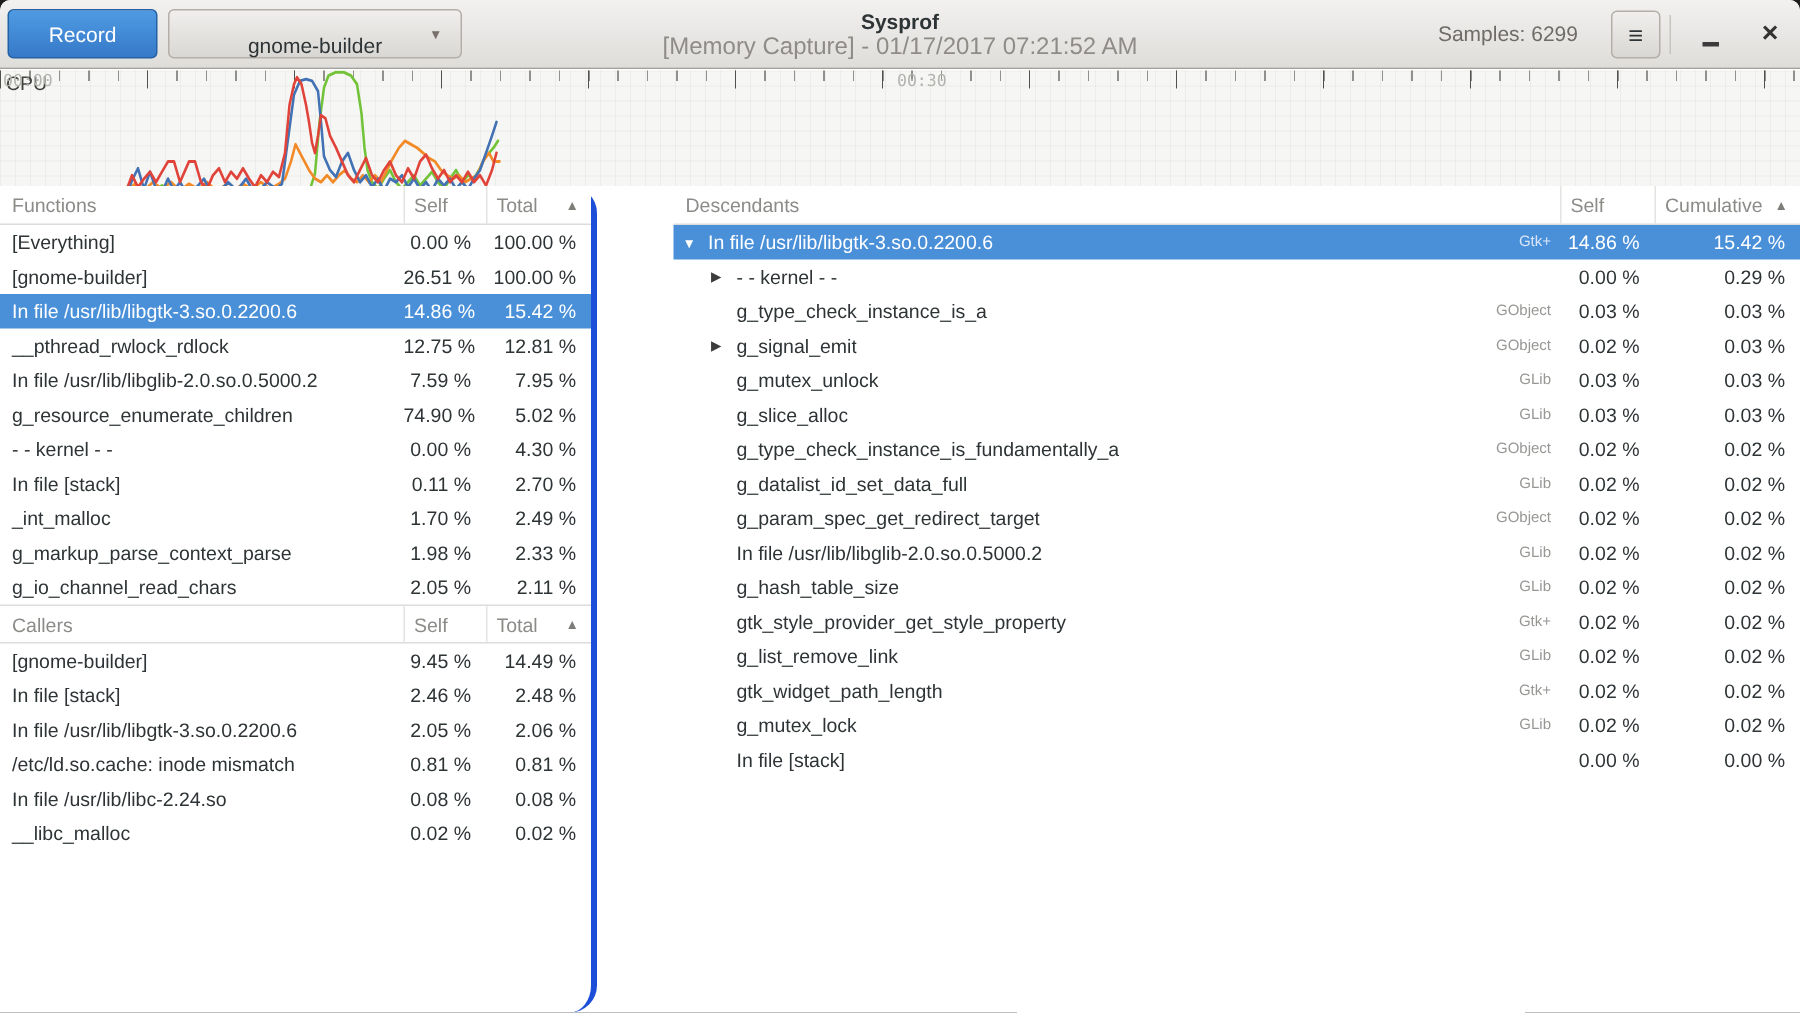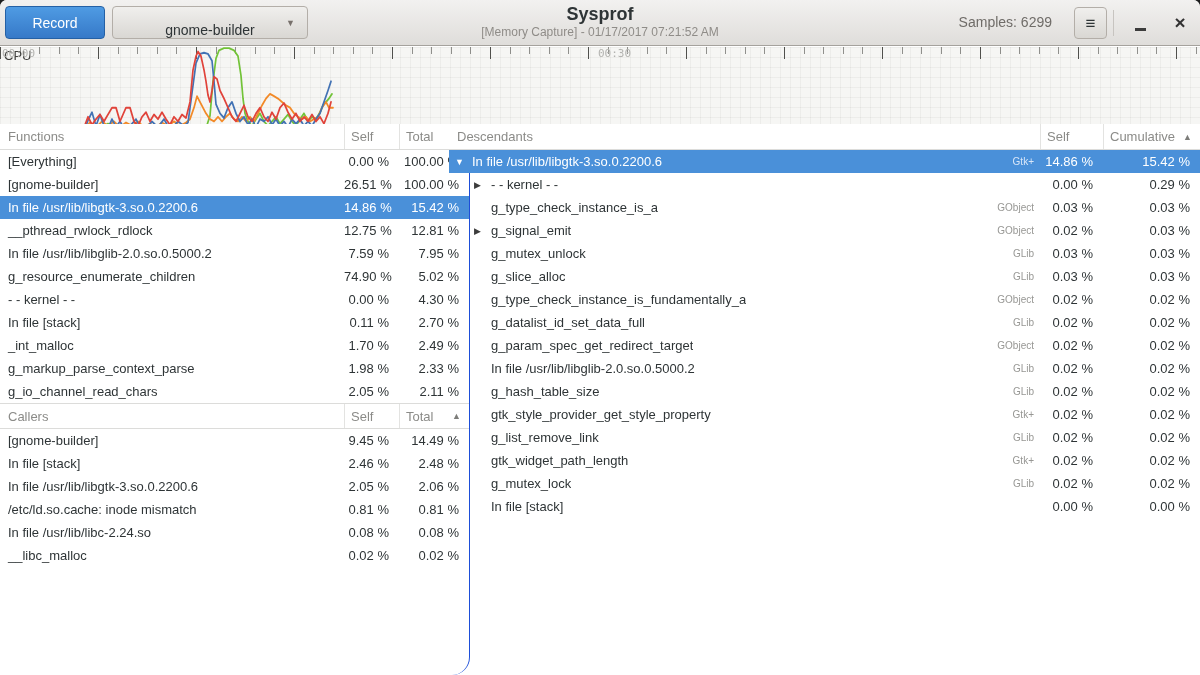--- a/index.html
+++ b/index.html
@@ -11,22 +11,22 @@
   .headerbar { position:absolute; left:0; top:0; right:0; height:46px;
     background:linear-gradient(#f2f1f0,#dfddda); border-bottom:1px solid #a5a29d; }
   .btn-record { position:absolute; left:5px; top:6px; width:100px; height:33px;
     background:linear-gradient(#4f9be3,#3679c8); border:1px solid #2460a5; border-radius:4px;
     color:#fff; font-size:14px; display:flex; align-items:center; justify-content:center; cursor:pointer; }
   .btn-process { position:absolute; left:112px; top:6px; width:196px; height:33px;
     background:linear-gradient(#f0efed,#d9d7d3); border:1px solid #b3aea8; border-radius:4px;
     color:#2e3436; font-size:14px; display:flex; align-items:flex-end; justify-content:center; gap:8px; cursor:pointer; }
   .btn-process .arrow { position:absolute; right:12px; top:11px; font-size:9px; color:#77706b; }
   .titlebox { position:absolute; left:300px; right:300px; top:5px; text-align:center; pointer-events:none; }
-  .title { font-size:18px; font-weight:bold; color:#2e3436; line-height:19px; }
-  .subtitle { font-size:12px; color:#8f8c88; line-height:16px; }
+  .title { font-size:14px; font-weight:bold; color:#2e3436; line-height:19px; }
+  .subtitle { font-size:16px; color:#8f8c88; line-height:16px; }
   .samples { position:absolute; right:148px; top:14px; font-size:14px; color:#6f6c68; }
   .btn-menu { position:absolute; right:93px; top:7px; width:33px; height:32px;
     background:linear-gradient(#f0efed,#d9d7d3); border:1px solid #b3aea8; border-radius:4px;
     display:flex; align-items:center; justify-content:center; cursor:pointer; }
   .btn-menu .glyph { font-size:17px; font-weight:bold; color:#2e3436; line-height:1; }
   .hb-sep { position:absolute; right:86px; top:10px; width:1px; height:26px; background:#c7c4c0; }
   .btn-min { position:absolute; right:48px; top:8px; width:24px; height:30px; display:flex; align-items:flex-end; justify-content:center; cursor:pointer; }
   .btn-min .dash { width:11px; height:3px; background:#3c3c3c; margin-bottom:7px; }
   .btn-close { position:absolute; right:8px; top:8px; width:24px; height:30px; display:flex; align-items:center; justify-content:center;
     font-size:19px; font-weight:bold; color:#333; cursor:pointer; }
@@ -44,21 +44,21 @@
     background:repeating-linear-gradient(90deg,#50504c 0 1px,transparent 1px 98px); }
   .cpu-label { position:absolute; left:4px; top:1px; font-size:13px; color:#3f3f3c; }
   .tlabel { position:absolute; top:0; font-size:11px; color:#b3b3b0; font-family:"DejaVu Sans Mono",monospace; }
   .tlabel.t0 { left:2px; }
   .tlabel.t30 { left:598px; }
   .cpu-svg { position:absolute; inset:0; width:100%; height:100%; }
   .cpu-svg polyline { fill:none; stroke-width:1.7; stroke-linejoin:round; stroke-linecap:round; }
 
   
   .main { position:absolute; left:0; top:124px; right:0; bottom:0; background:#fff; }
-  .pane-left { position:absolute; left:0; top:0; bottom:0; width:470px; border-right:1px solid #1d4ed8;border-radius:18px; }
+  .pane-left { position:absolute; left:0; top:0; bottom:0; width:398px; border-right:4px solid #1d4ed8;border-radius:18px; }
   .pane-right { position:absolute; left:449px; top:0; bottom:0; right:0; }
 
   .thead { display:flex; height:26px; align-items:stretch; border-bottom:1px solid #dcdcda; color:#8b8b88; font-size:13px; background:#fff; }
   .thead.bordertop { border-top:1px solid #dcdcda; }
   .hc { display:flex; align-items:center; }
   .h-name { flex:1; padding-left:8px; overflow:hidden; }
   .h-self { width:55px; border-left:1px solid #e3e3e1; padding-left:6px; }
   .h-last { border-left:1px solid #e3e3e1; justify-content:space-between; padding:0 8px 0 6px; }
   .h-total { width:70px; }
   .h-cum { width:97px; }

